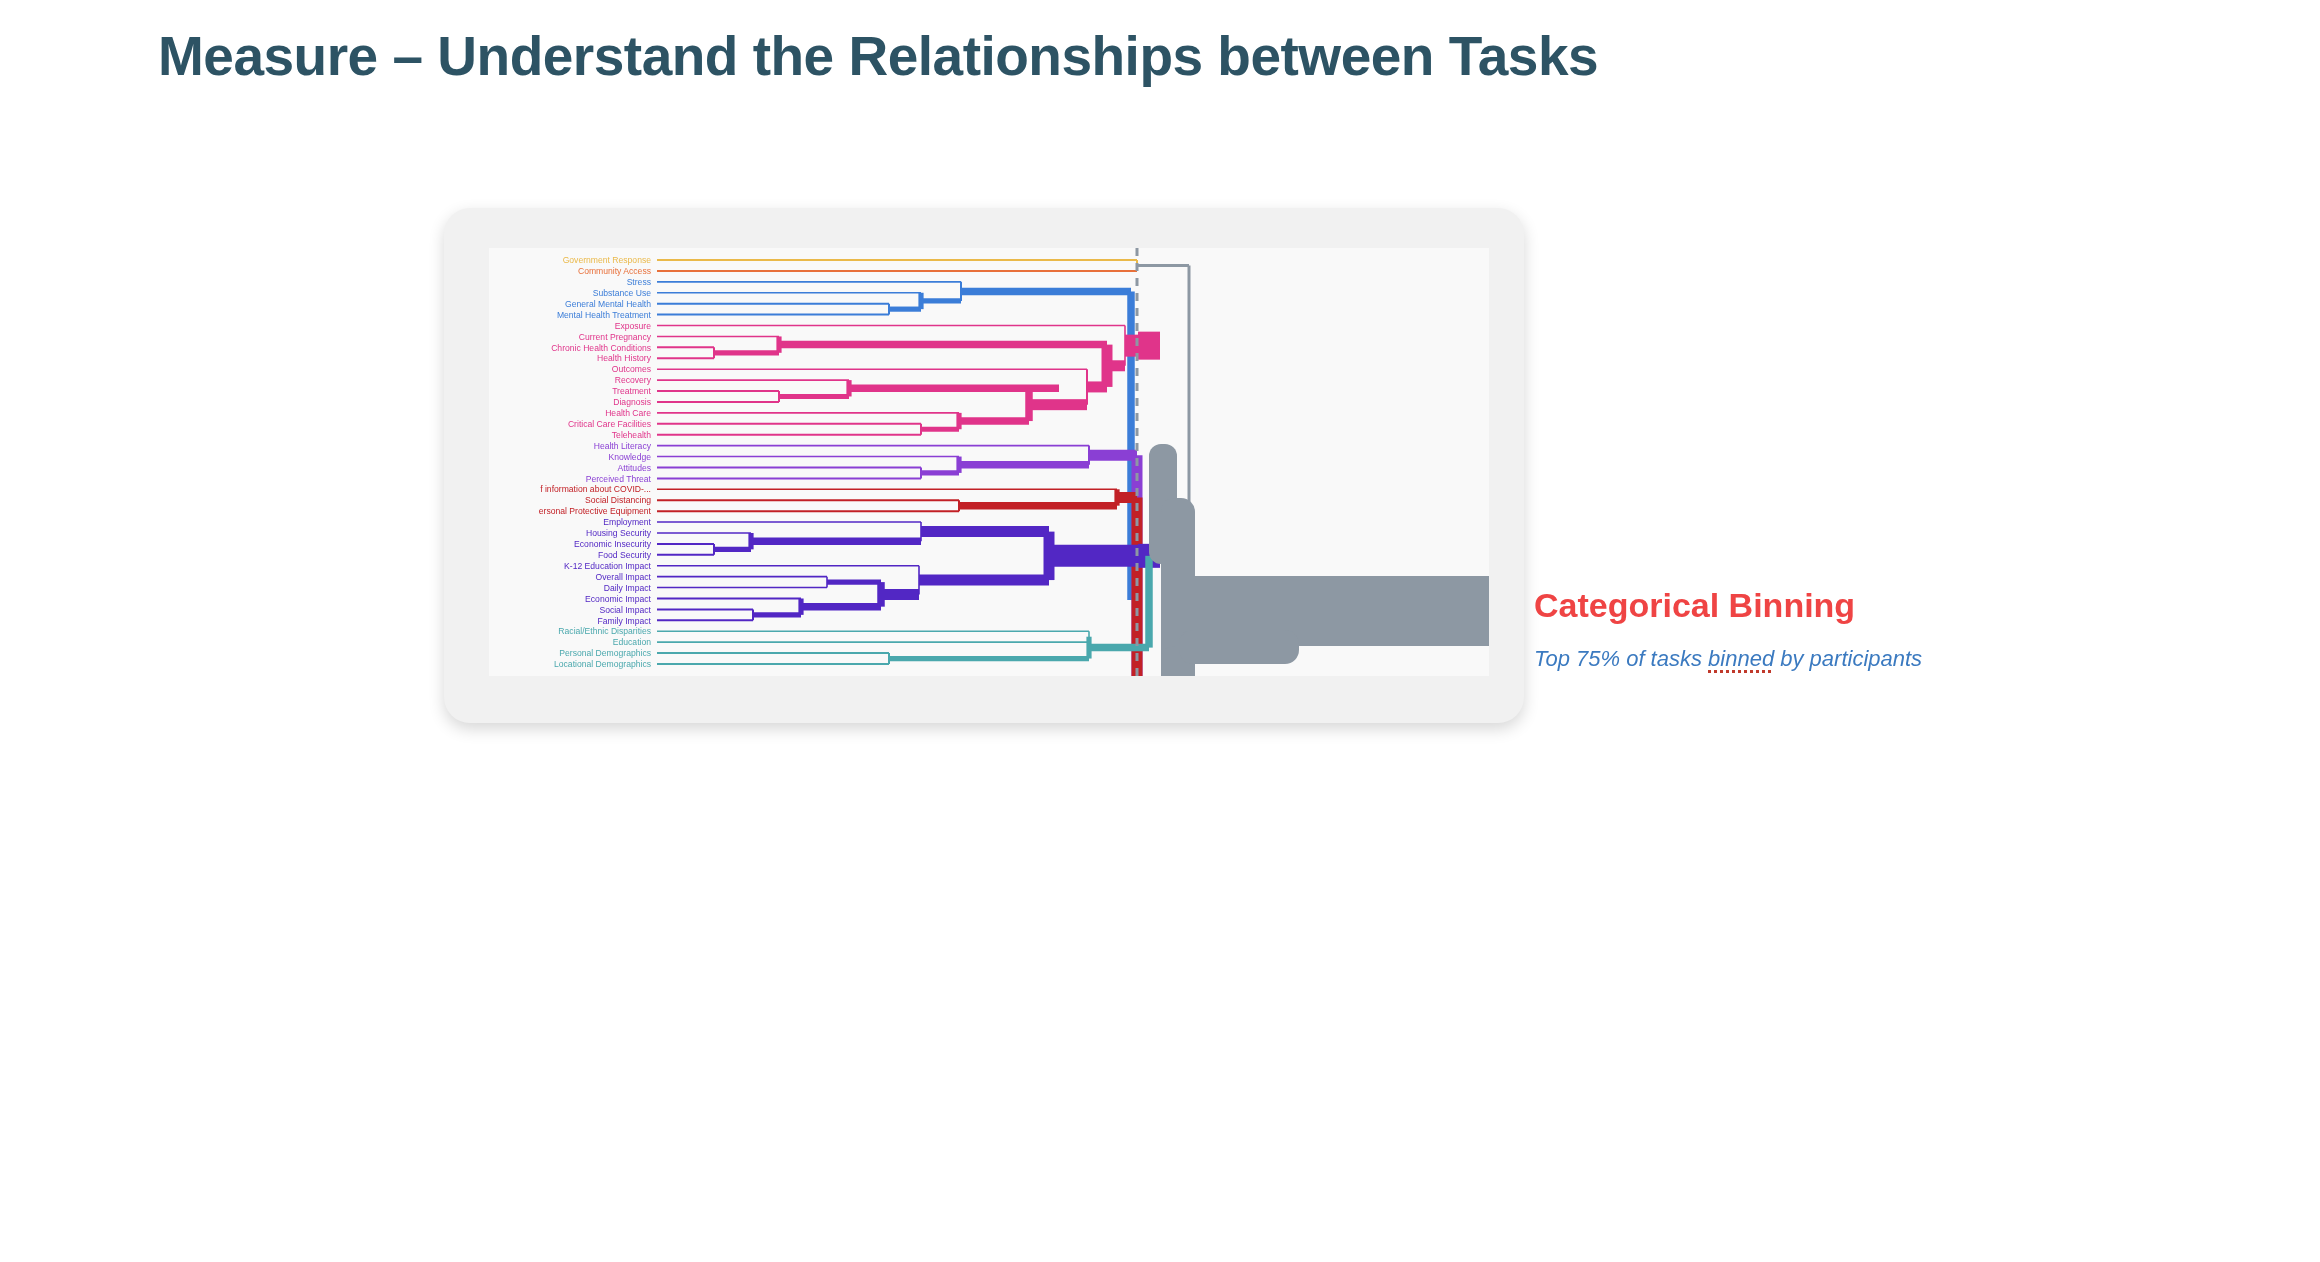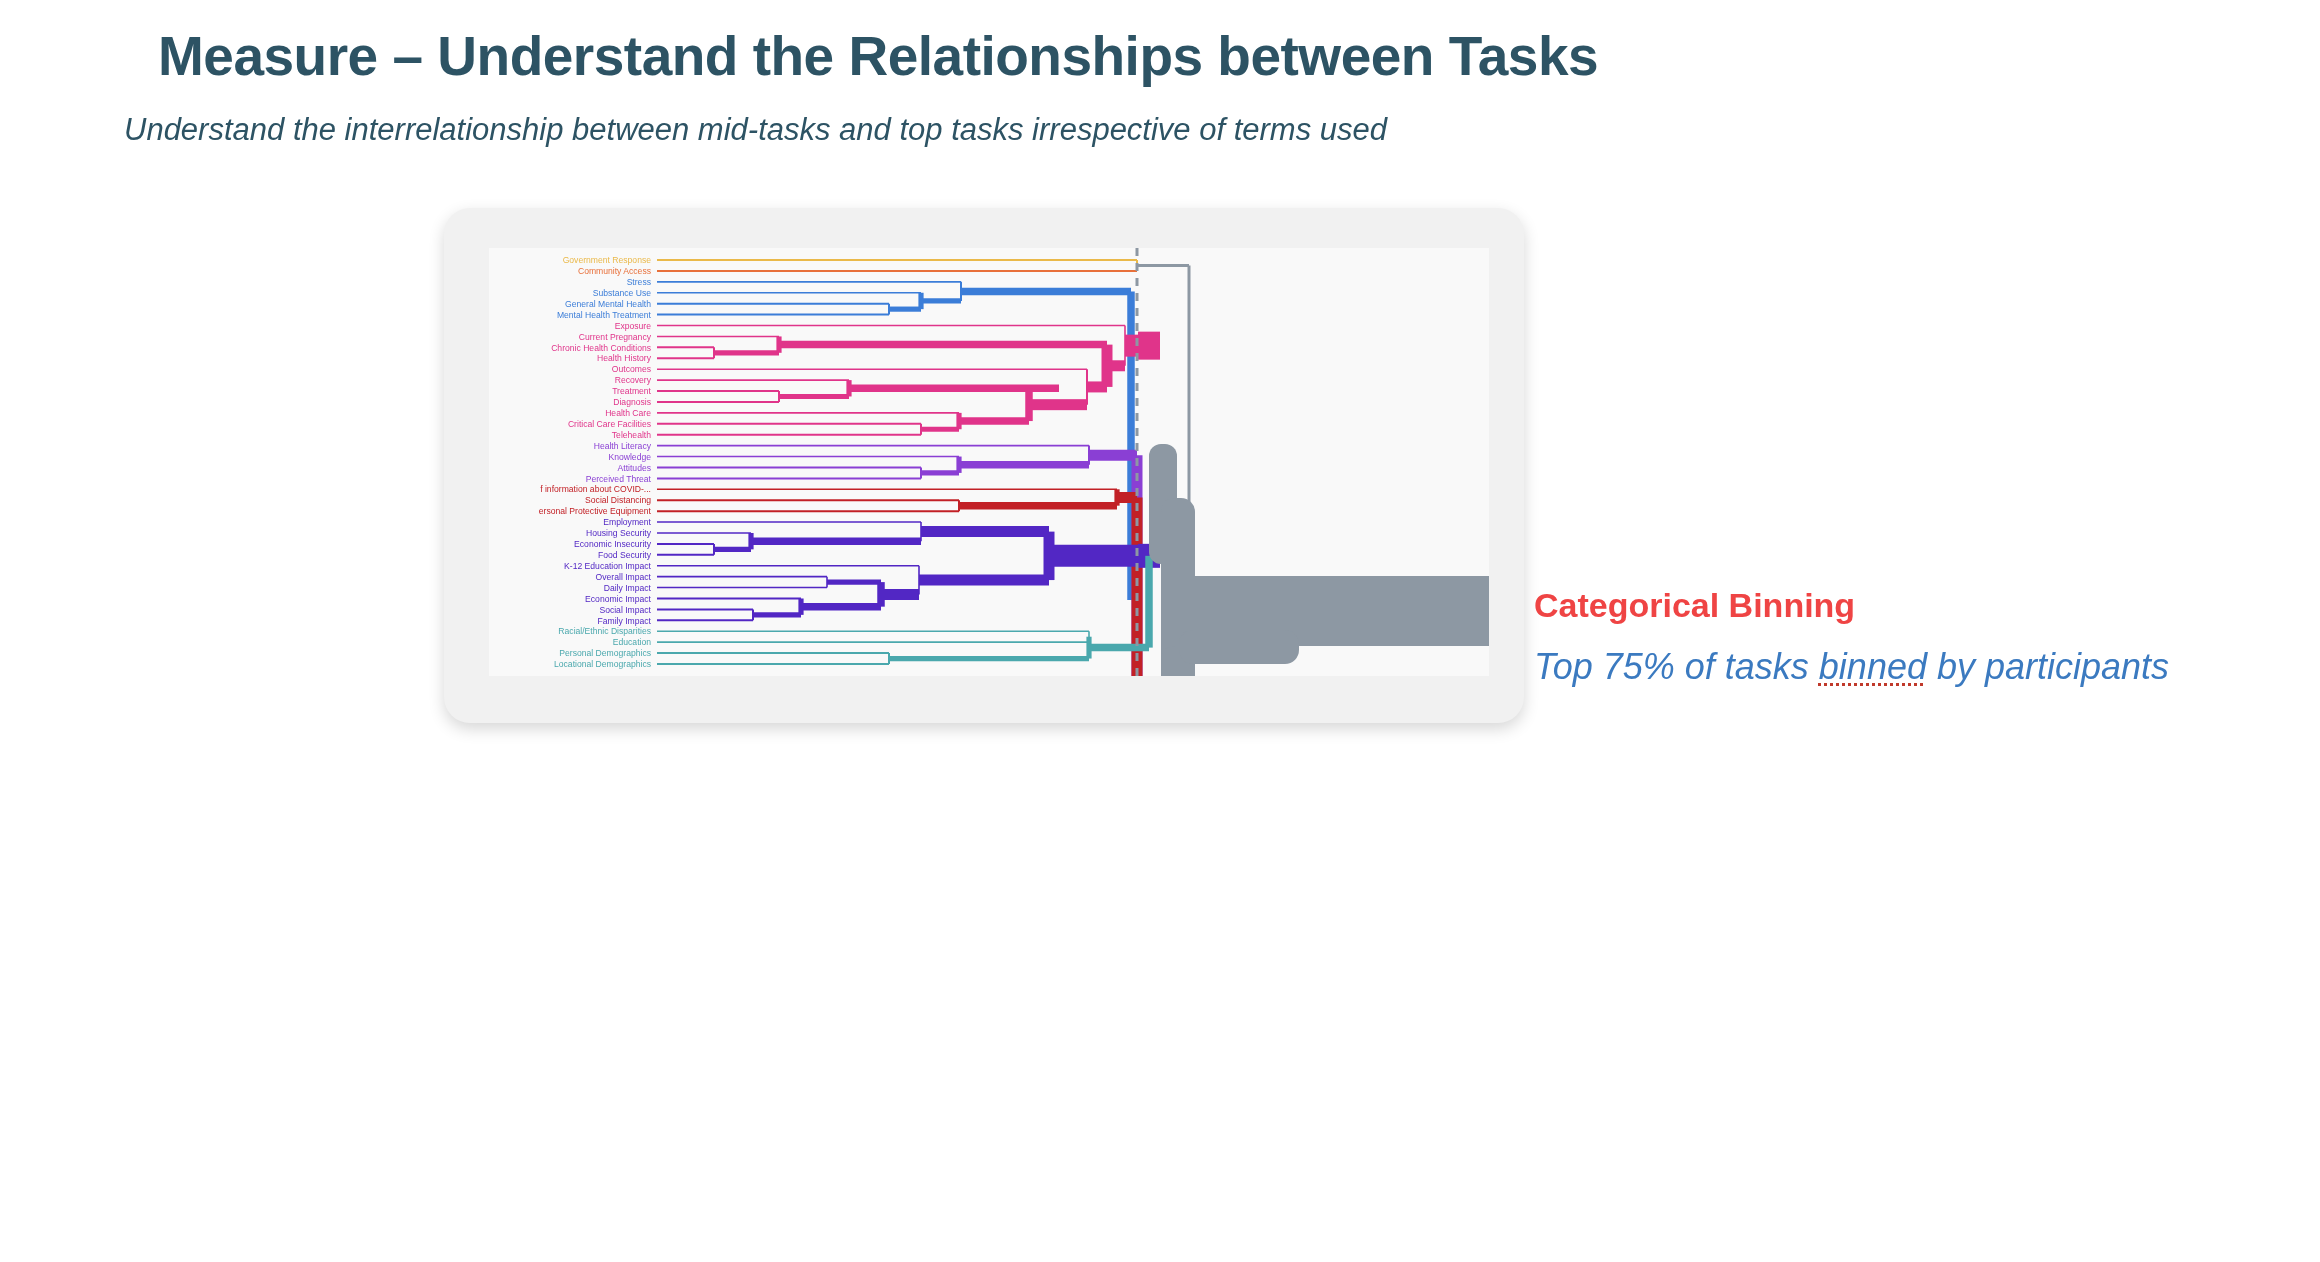--- a/index.html
+++ b/index.html
@@ -54,41 +54,40 @@
     position: absolute;
     left: 1534px; top: 586px;
     font-size: 34px;
     font-weight: bold;
     color: #ef4444;
     white-space: nowrap;
   }
   .callout-sub {
     position: absolute;
     left: 1534px; top: 646px;
-    font-size: 36px;
+    font-size: 22px;
     font-style: italic;
     color: #3b7ac0;
     white-space: nowrap;
   }
   .spellcheck {
     text-decoration: underline;
     text-decoration-style: dotted;
     text-decoration-color: #c0392b;
     text-decoration-thickness: 3px;
     text-underline-offset: 4px;
   }
 </style>
 </head>
 <body>
 
 <div class="slide">
 
   <div class="slide-title">Measure – Understand the Relationships between Tasks</div>
 
-  <div class="slide-subtitle">Understand the interrelationship between mid-tasks and top tasks irrespective of terms used</div>
 
   <div class="card">
     <div class="plot-area">
       <svg class="chart-svg" id="dendro" width="1000" height="428">
           <text x="162" y="15.2" text-anchor="end" font-family="&quot;Liberation Sans&quot;, sans-serif" font-size="8.6" fill="#eab94a">Government Response</text>
           <text x="162" y="26.11891891891892" text-anchor="end" font-family="&quot;Liberation Sans&quot;, sans-serif" font-size="8.6" fill="#e8703a">Community Access</text>
           <text x="162" y="37.03783783783784" text-anchor="end" font-family="&quot;Liberation Sans&quot;, sans-serif" font-size="8.6" fill="#3b7dd8">Stress</text>
           <text x="162" y="47.95675675675676" text-anchor="end" font-family="&quot;Liberation Sans&quot;, sans-serif" font-size="8.6" fill="#3b7dd8">Substance Use</text>
           <text x="162" y="58.87567567567568" text-anchor="end" font-family="&quot;Liberation Sans&quot;, sans-serif" font-size="8.6" fill="#3b7dd8">General Mental Health</text>
           <text x="162" y="69.7945945945946" text-anchor="end" font-family="&quot;Liberation Sans&quot;, sans-serif" font-size="8.6" fill="#3b7dd8">Mental Health Treatment</text>

